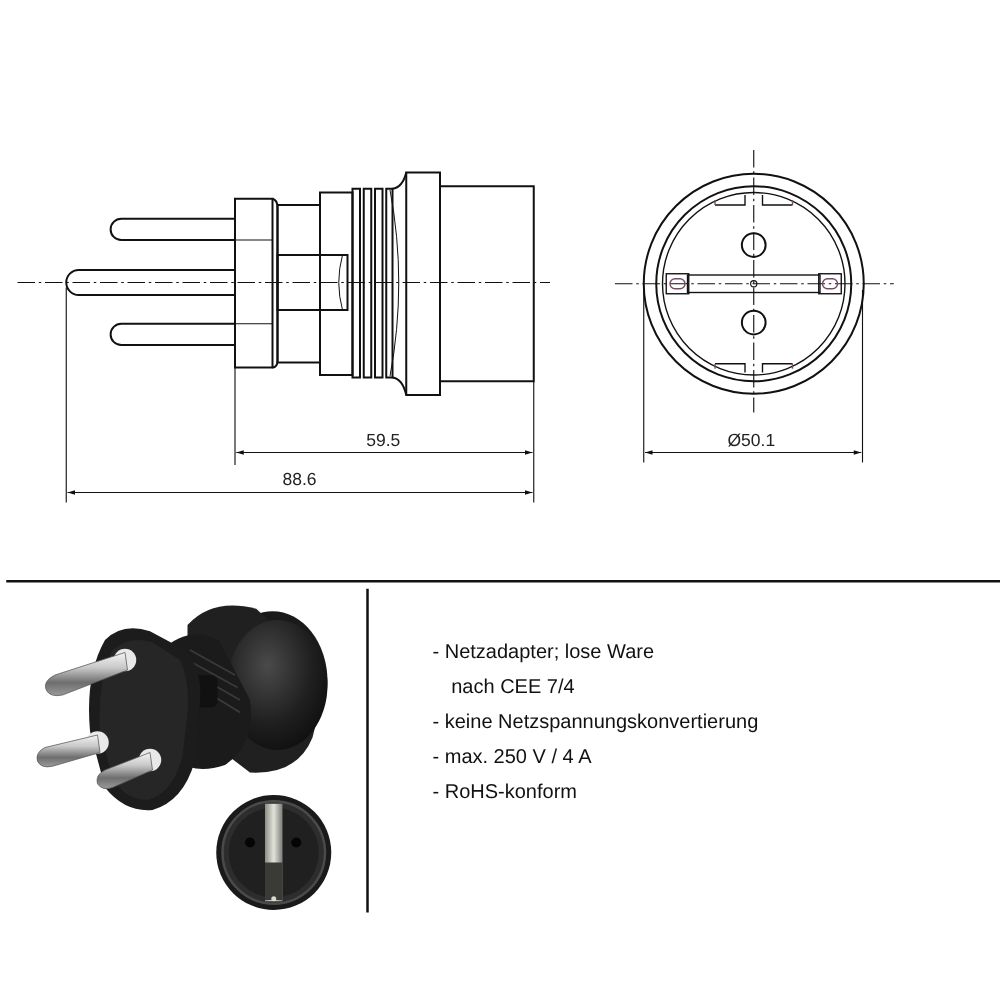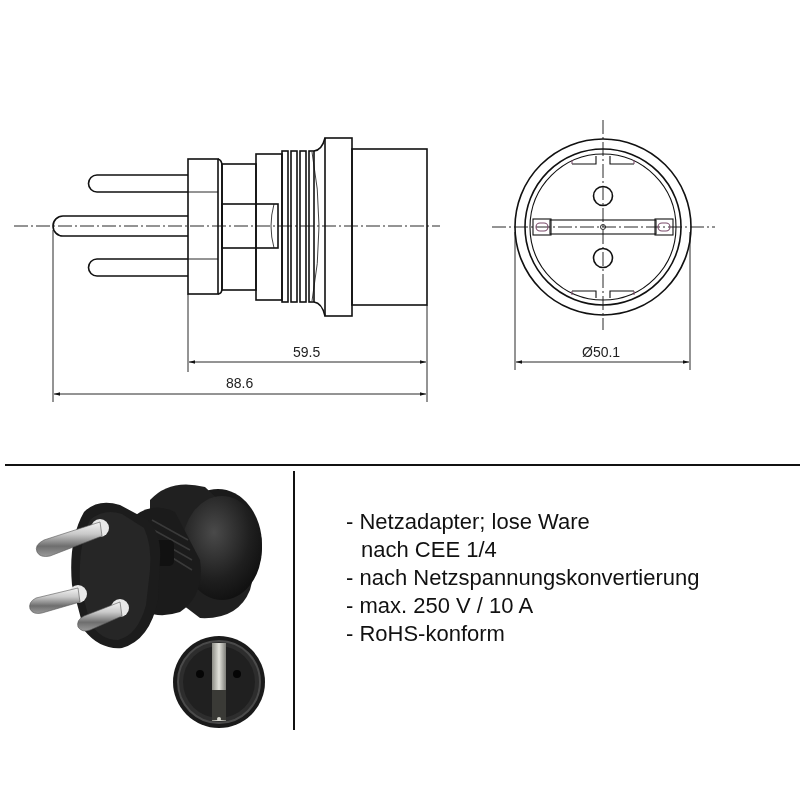--- a/index.html
+++ b/index.html
@@ -1,19 +1,19 @@
 <!DOCTYPE html>
 <html><head>
 <meta charset="utf-8">
 <style>
   html, body { margin: 0; padding: 0; background: #ffffff; }
   body { width: 800px; height: 800px; position: relative; overflow: hidden; font-family: "Liberation Sans", sans-serif; }
   #drawing { position: absolute; left: 0; top: 0; width: 800px; height: 800px; }
   .dim-text { font-family: "Liberation Sans", sans-serif; font-size: 14px; fill: #222; }
-  #spec-list { position: absolute; left: 346px; top: 508px; margin: 0; padding: 0; list-style: none; color: #111; font-size: 22px; line-height: 28px; }
+  #spec-list { position: absolute; left: 346px; top: 508px; margin: 0; padding: 0; list-style: none; color: #111; font-size: 16px; line-height: 28px; }
   #spec-list li { white-space: nowrap; }
   #spec-list li .cont { display: block; padding-left: 15px; }
 </style>
 </head>
 <body>
 
 <svg id="drawing" viewBox="0 0 800 800" xmlns="http://www.w3.org/2000/svg">
   <defs>
     <marker id="arrow-end" viewBox="0 0 10 10" refX="10" refY="5" markerWidth="10" markerHeight="6" orient="auto" markerUnits="userSpaceOnUse">
       <path d="M0,2 L10,5 L0,8 z" fill="#111"></path>
@@ -160,17 +160,17 @@
       <rect x="212" y="690" width="14" height="30" fill="#3a3a36"></rect>
       <circle cx="200" cy="674" r="4" fill="#050505"></circle>
       <circle cx="237" cy="674" r="4" fill="#050505"></circle>
       <circle cx="219" cy="719" r="2" fill="#d8d8d0"></circle>
     </g>
   </g>
 </svg>
 
 <ul id="spec-list">
   <li><span>- Netzadapter; lose Ware</span></li>
-  <li><span class="cont">nach CEE 1/4</span></li>
-  <li><span>- nach Netzspannungskonvertierung</span></li>
-  <li><span>- max. 250 V / 10 A</span></li>
+  <li><span class="cont">nach CEE 7/4</span></li>
+  <li><span>- keine Netzspannungskonvertierung</span></li>
+  <li><span>- max. 250 V / 4 A</span></li>
   <li><span>- RoHS-konform</span></li>
 </ul>
 
 </body></html>

